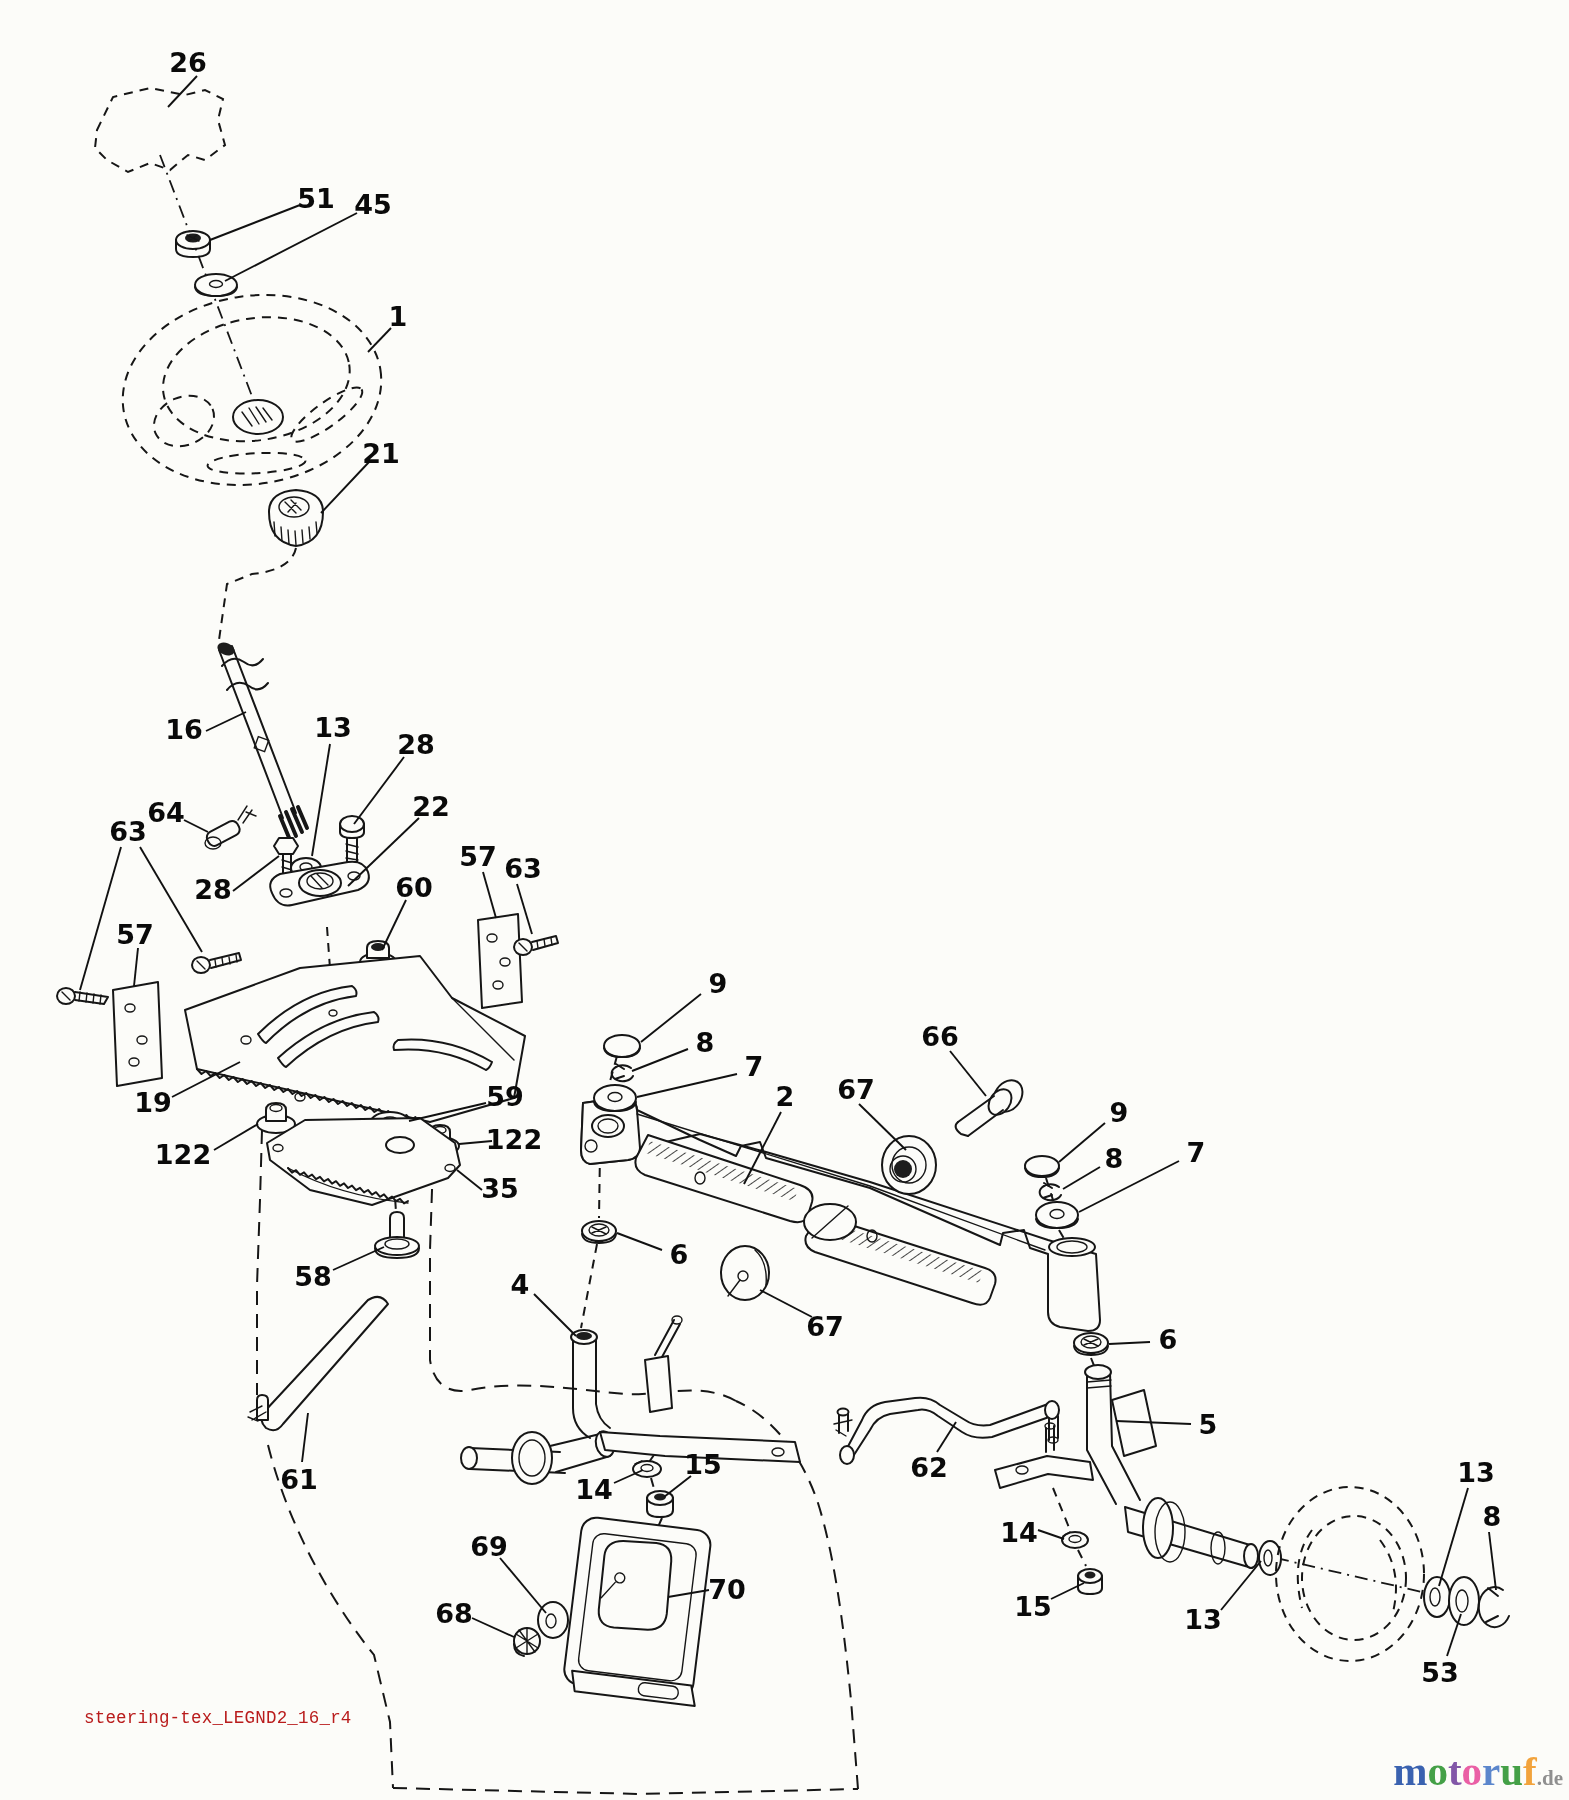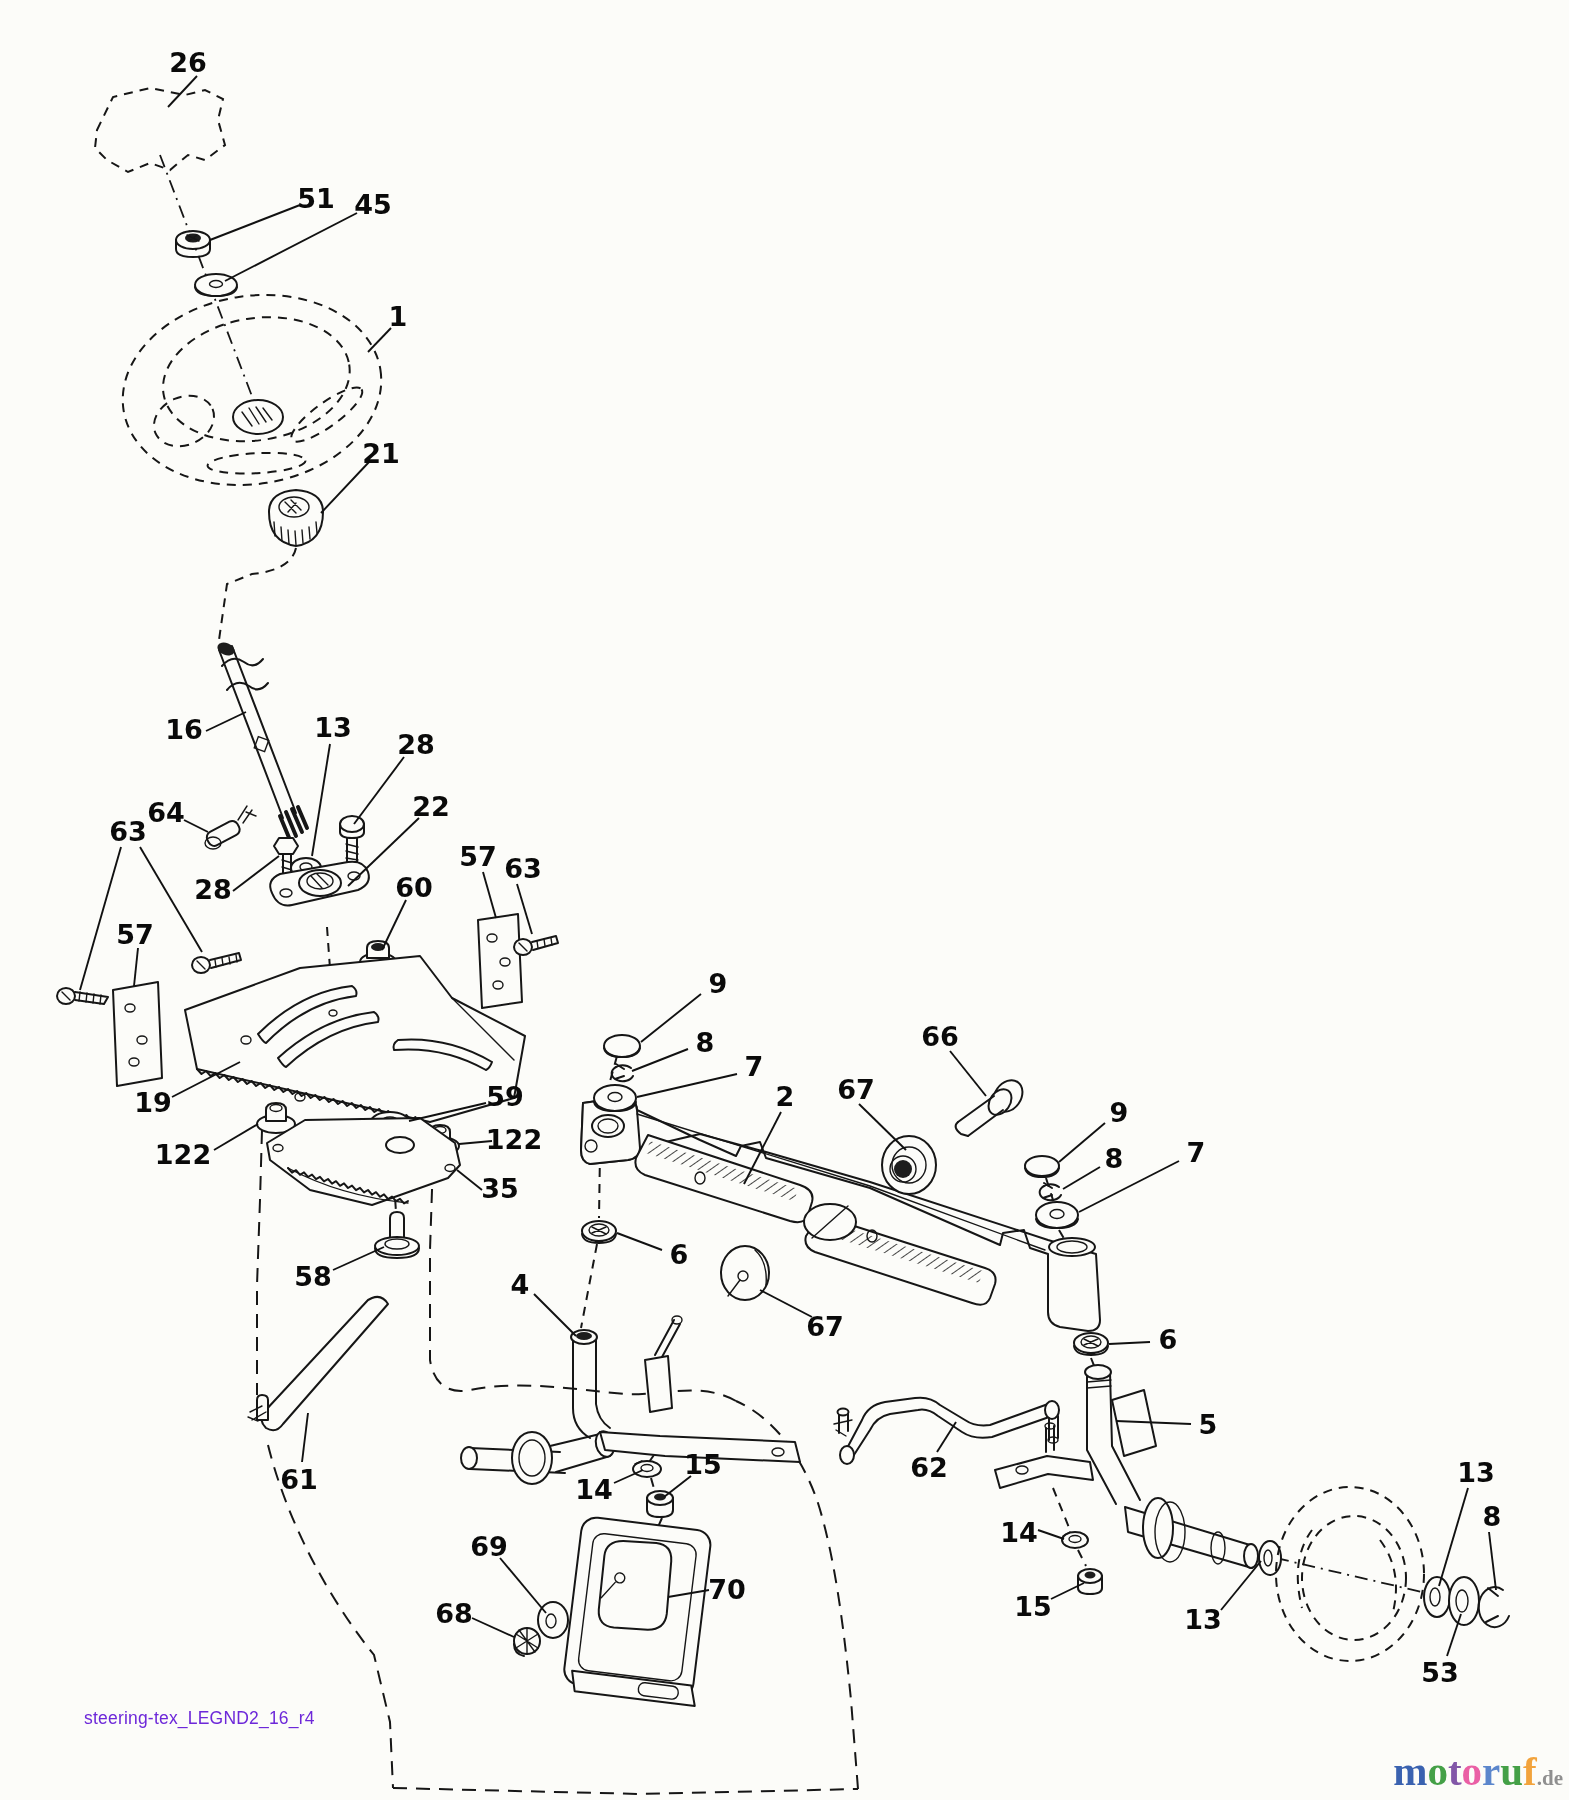--- a/index.html
+++ b/index.html
@@ -13,22 +13,22 @@
   .lnthin{stroke:#161616;stroke-width:1.4;fill:none;stroke-linecap:round;}
   .lnthick{stroke:#161616;stroke-width:4;fill:none;stroke-linecap:round;}
   .solid{fill:#fcfcf9;stroke:#161616;stroke-width:2;stroke-linejoin:round;}
   .dark{fill:#1d1d1d;stroke:none;}
   .dash{stroke:#161616;stroke-width:2;fill:none;stroke-dasharray:14 9;stroke-linecap:butt;}
   .dashs{stroke:#161616;stroke-width:2;fill:none;stroke-dasharray:9 7;stroke-linecap:butt;}
   .dashdot{stroke:#161616;stroke-width:1.8;fill:none;stroke-dasharray:13 6 2 6;}
   .leader{stroke:#111;stroke-width:1.9;fill:none;}
   .callout{font-family:"DejaVu Sans",sans-serif;font-weight:bold;font-size:27px;fill:#0a0a0a;text-anchor:middle;}
   .caption{
-    position:absolute;left:84px;top:1708px;font-size:17.5px;color:#6d28d9;
-    font-family:Liberation Sans, sans-serif;letter-spacing:0.2px;
+    position:absolute;left:84px;top:1708px;font-size:17.5px;color:#b91c1c;
+    font-family:Liberation Mono, monospace;letter-spacing:0.2px;
   }
   .watermark{
     position:absolute;right:6px;bottom:8px;
     font-family:Liberation Serif, serif;font-weight:bold;font-size:41px;line-height:1;
     white-space:nowrap;user-select:none;
   }
   .watermark .suffix{font-size:21px;font-weight:bold;}
 </style>
 </head>
 <body>

